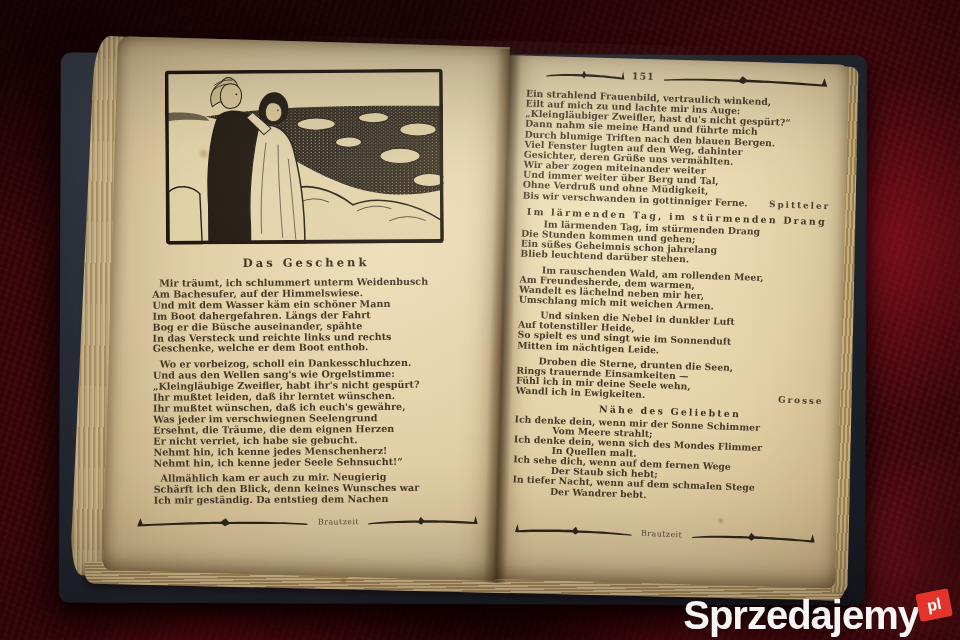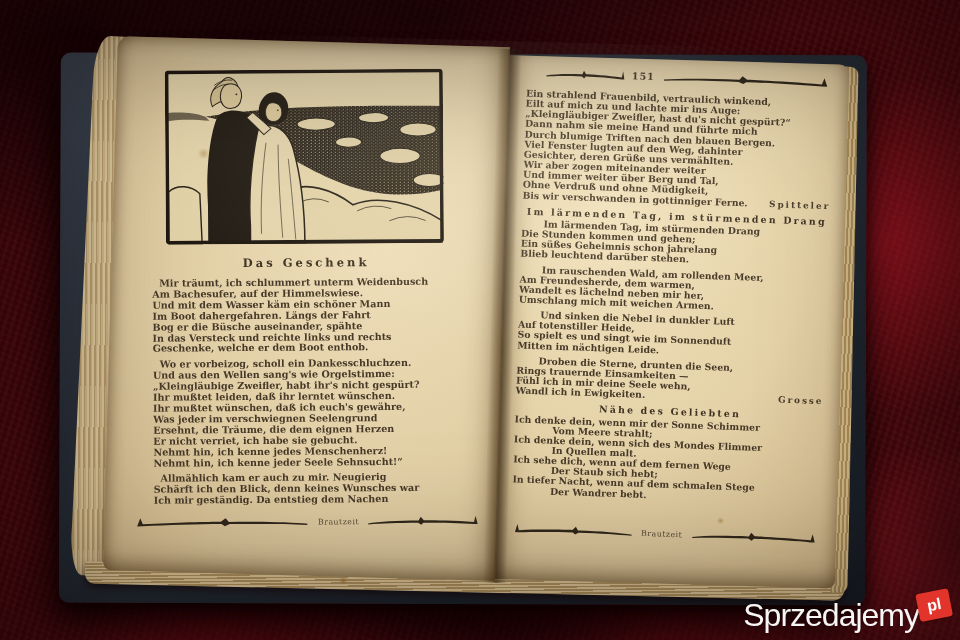--- a/index.html
+++ b/index.html
@@ -82,21 +82,21 @@
   .mir svg{transform:scaleX(-1);}
   .pnum-row{position:absolute;left:34px;top:12px;width:286px;display:flex;align-items:center;gap:6px;}
   .pnum{font-size:9.5px;font-weight:bold;letter-spacing:1px;color:#4a3c2a;flex:0 0 auto;}
   .pnf1{flex:.55;}.pnf2{flex:1.15;}
 
   .vignette{position:absolute;inset:0;z-index:9;pointer-events:none;box-shadow:inset 0 0 150px 28px rgba(8,0,2,.5);}
 
   
   .wm{position:absolute;right:8px;bottom:8px;z-index:10;display:flex;align-items:flex-start;
     font-family:"Liberation Sans", sans-serif;}
-  .wm-text{font-size:32px;font-weight:normal;letter-spacing:-1px;color:rgba(255,255,255,.96);
+  .wm-text{font-size:40px;font-weight:bold;letter-spacing:-1px;color:rgba(255,255,255,.96);
     text-shadow:0 1px 2px rgba(40,0,0,.35);line-height:34px;}
   .wm-badge{width:33px;height:28px;border-radius:3px;display:flex;align-items:center;justify-content:center;
     transform:rotate(-11deg) translate(0px,-7px);box-shadow:0 1px 3px rgba(40,0,0,.4);}
   .wm-badge span{color:#fff;font-weight:bold;font-size:16px;}
   .hidden-defs{position:absolute;width:0;height:0;overflow:hidden;}
 </style>
 </head>
 <body>
 
 <svg class="hidden-defs" aria-hidden="true">

